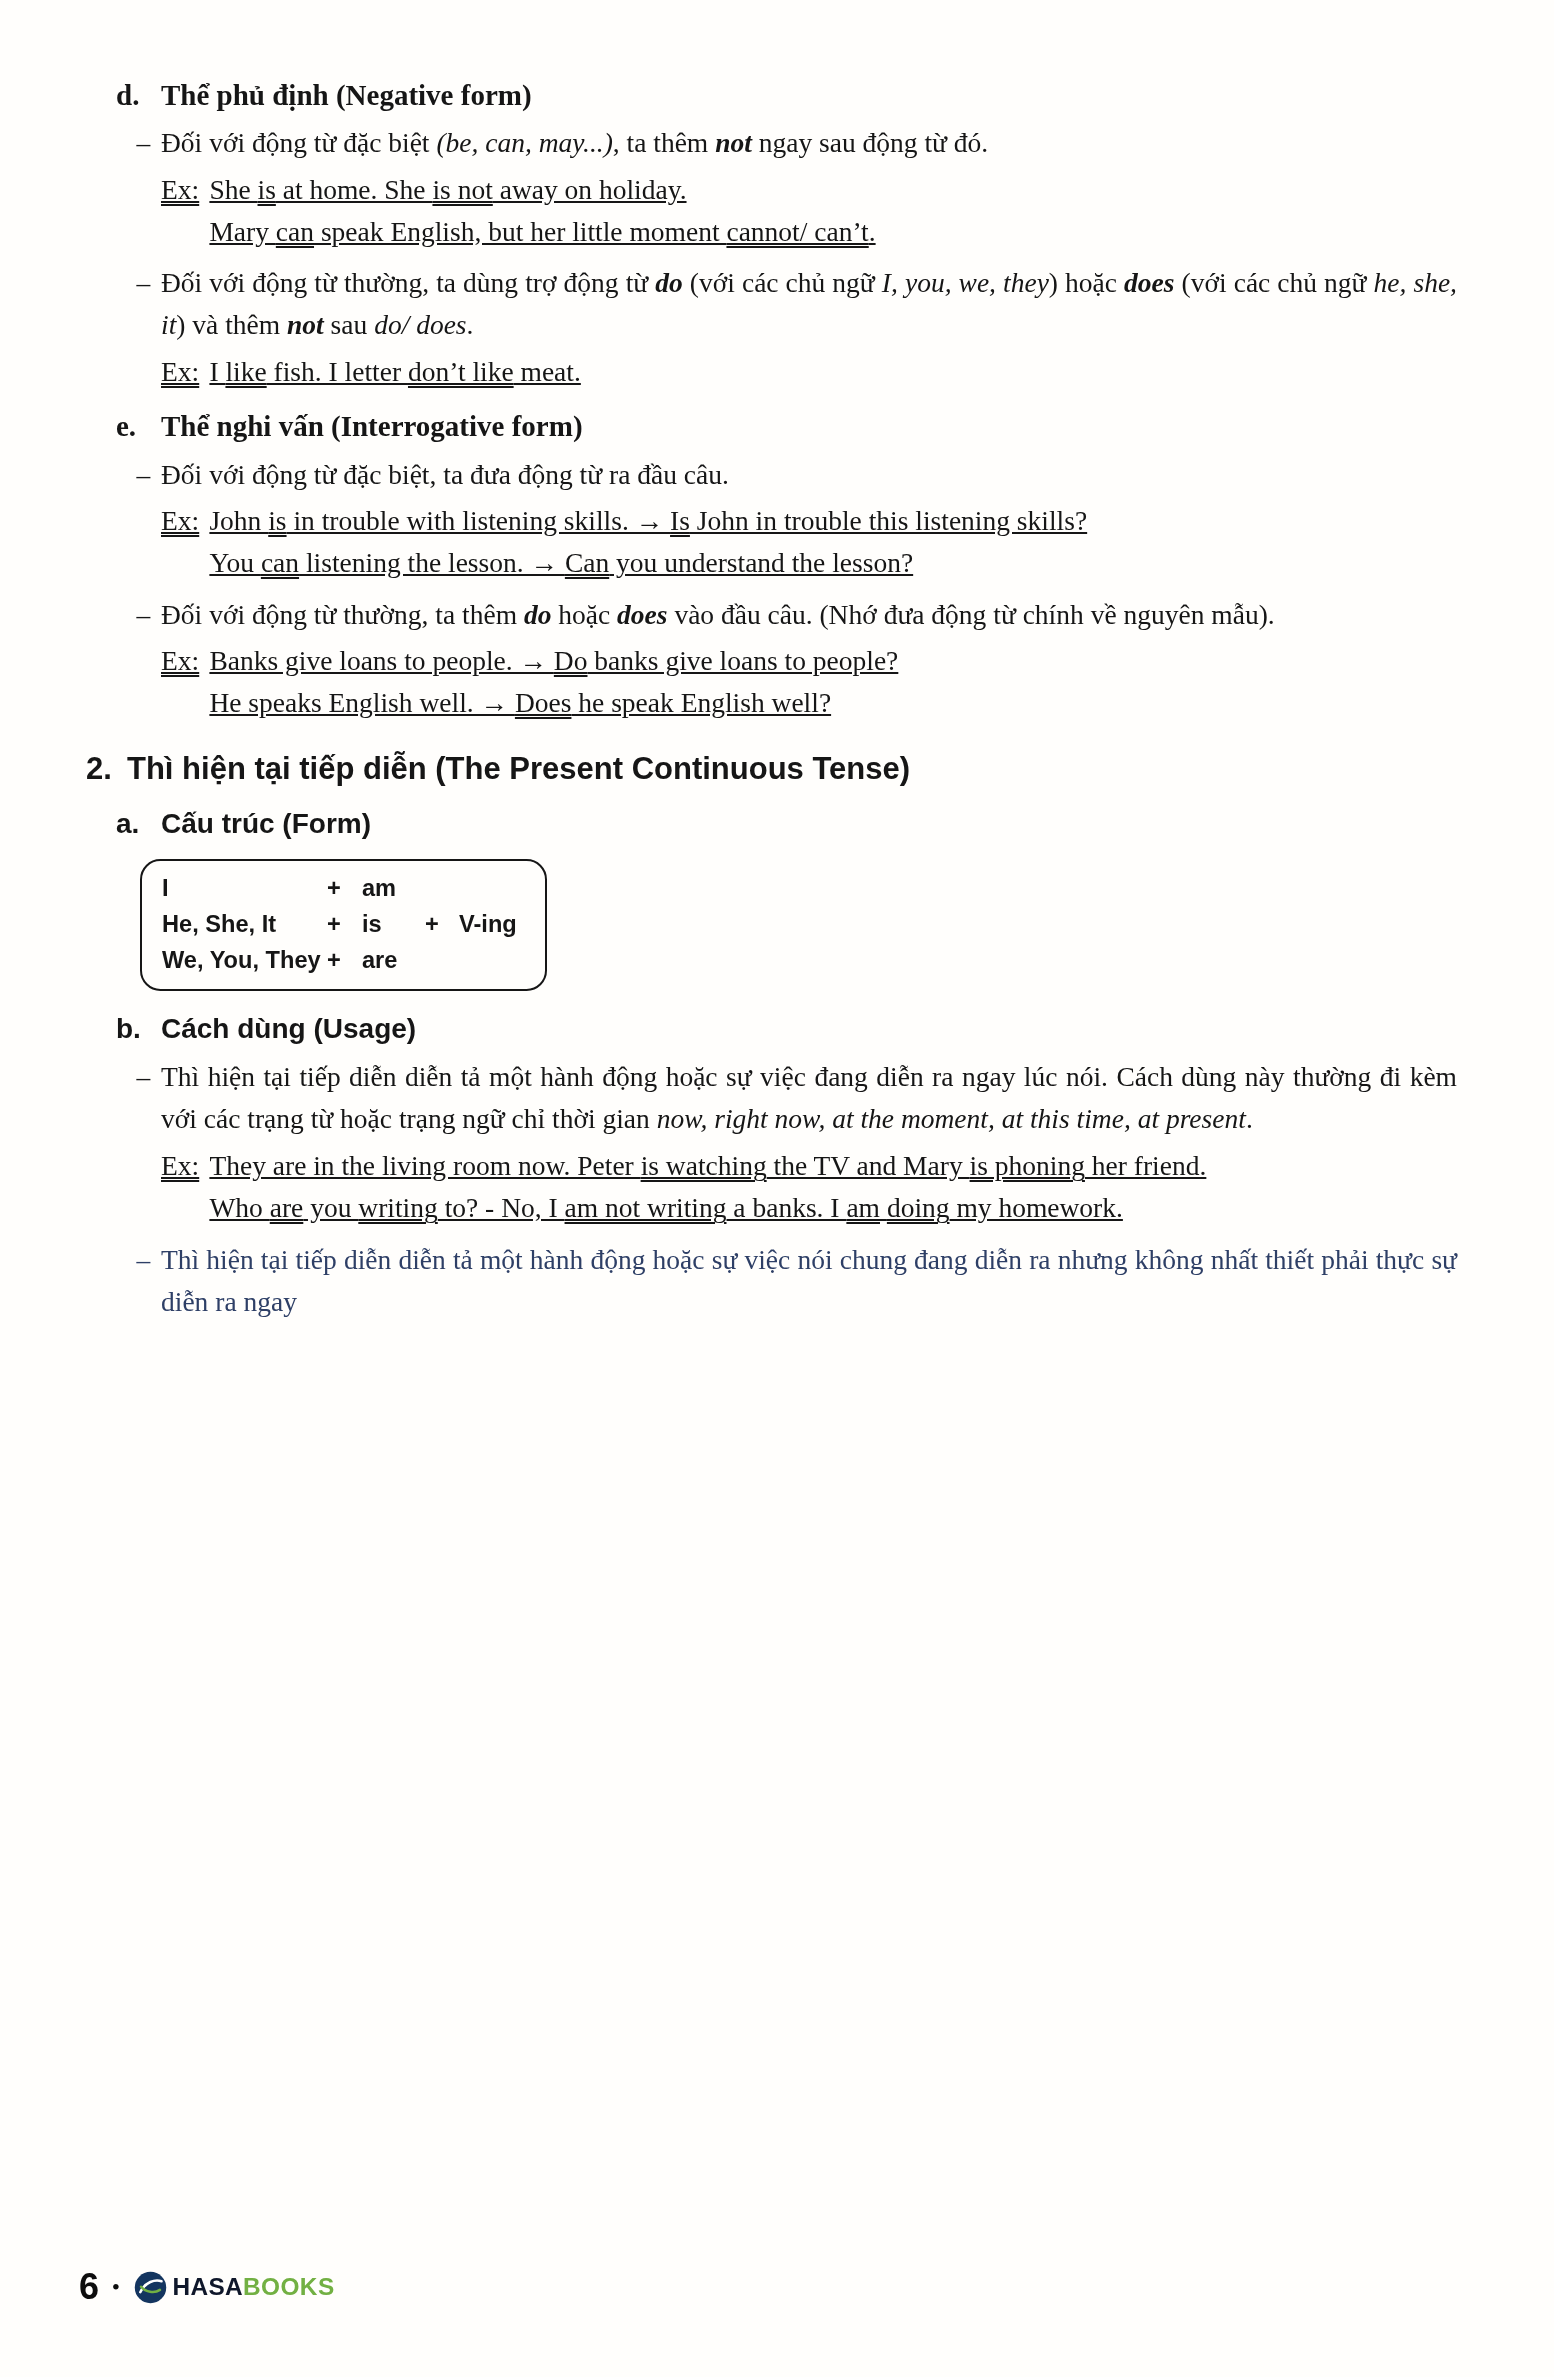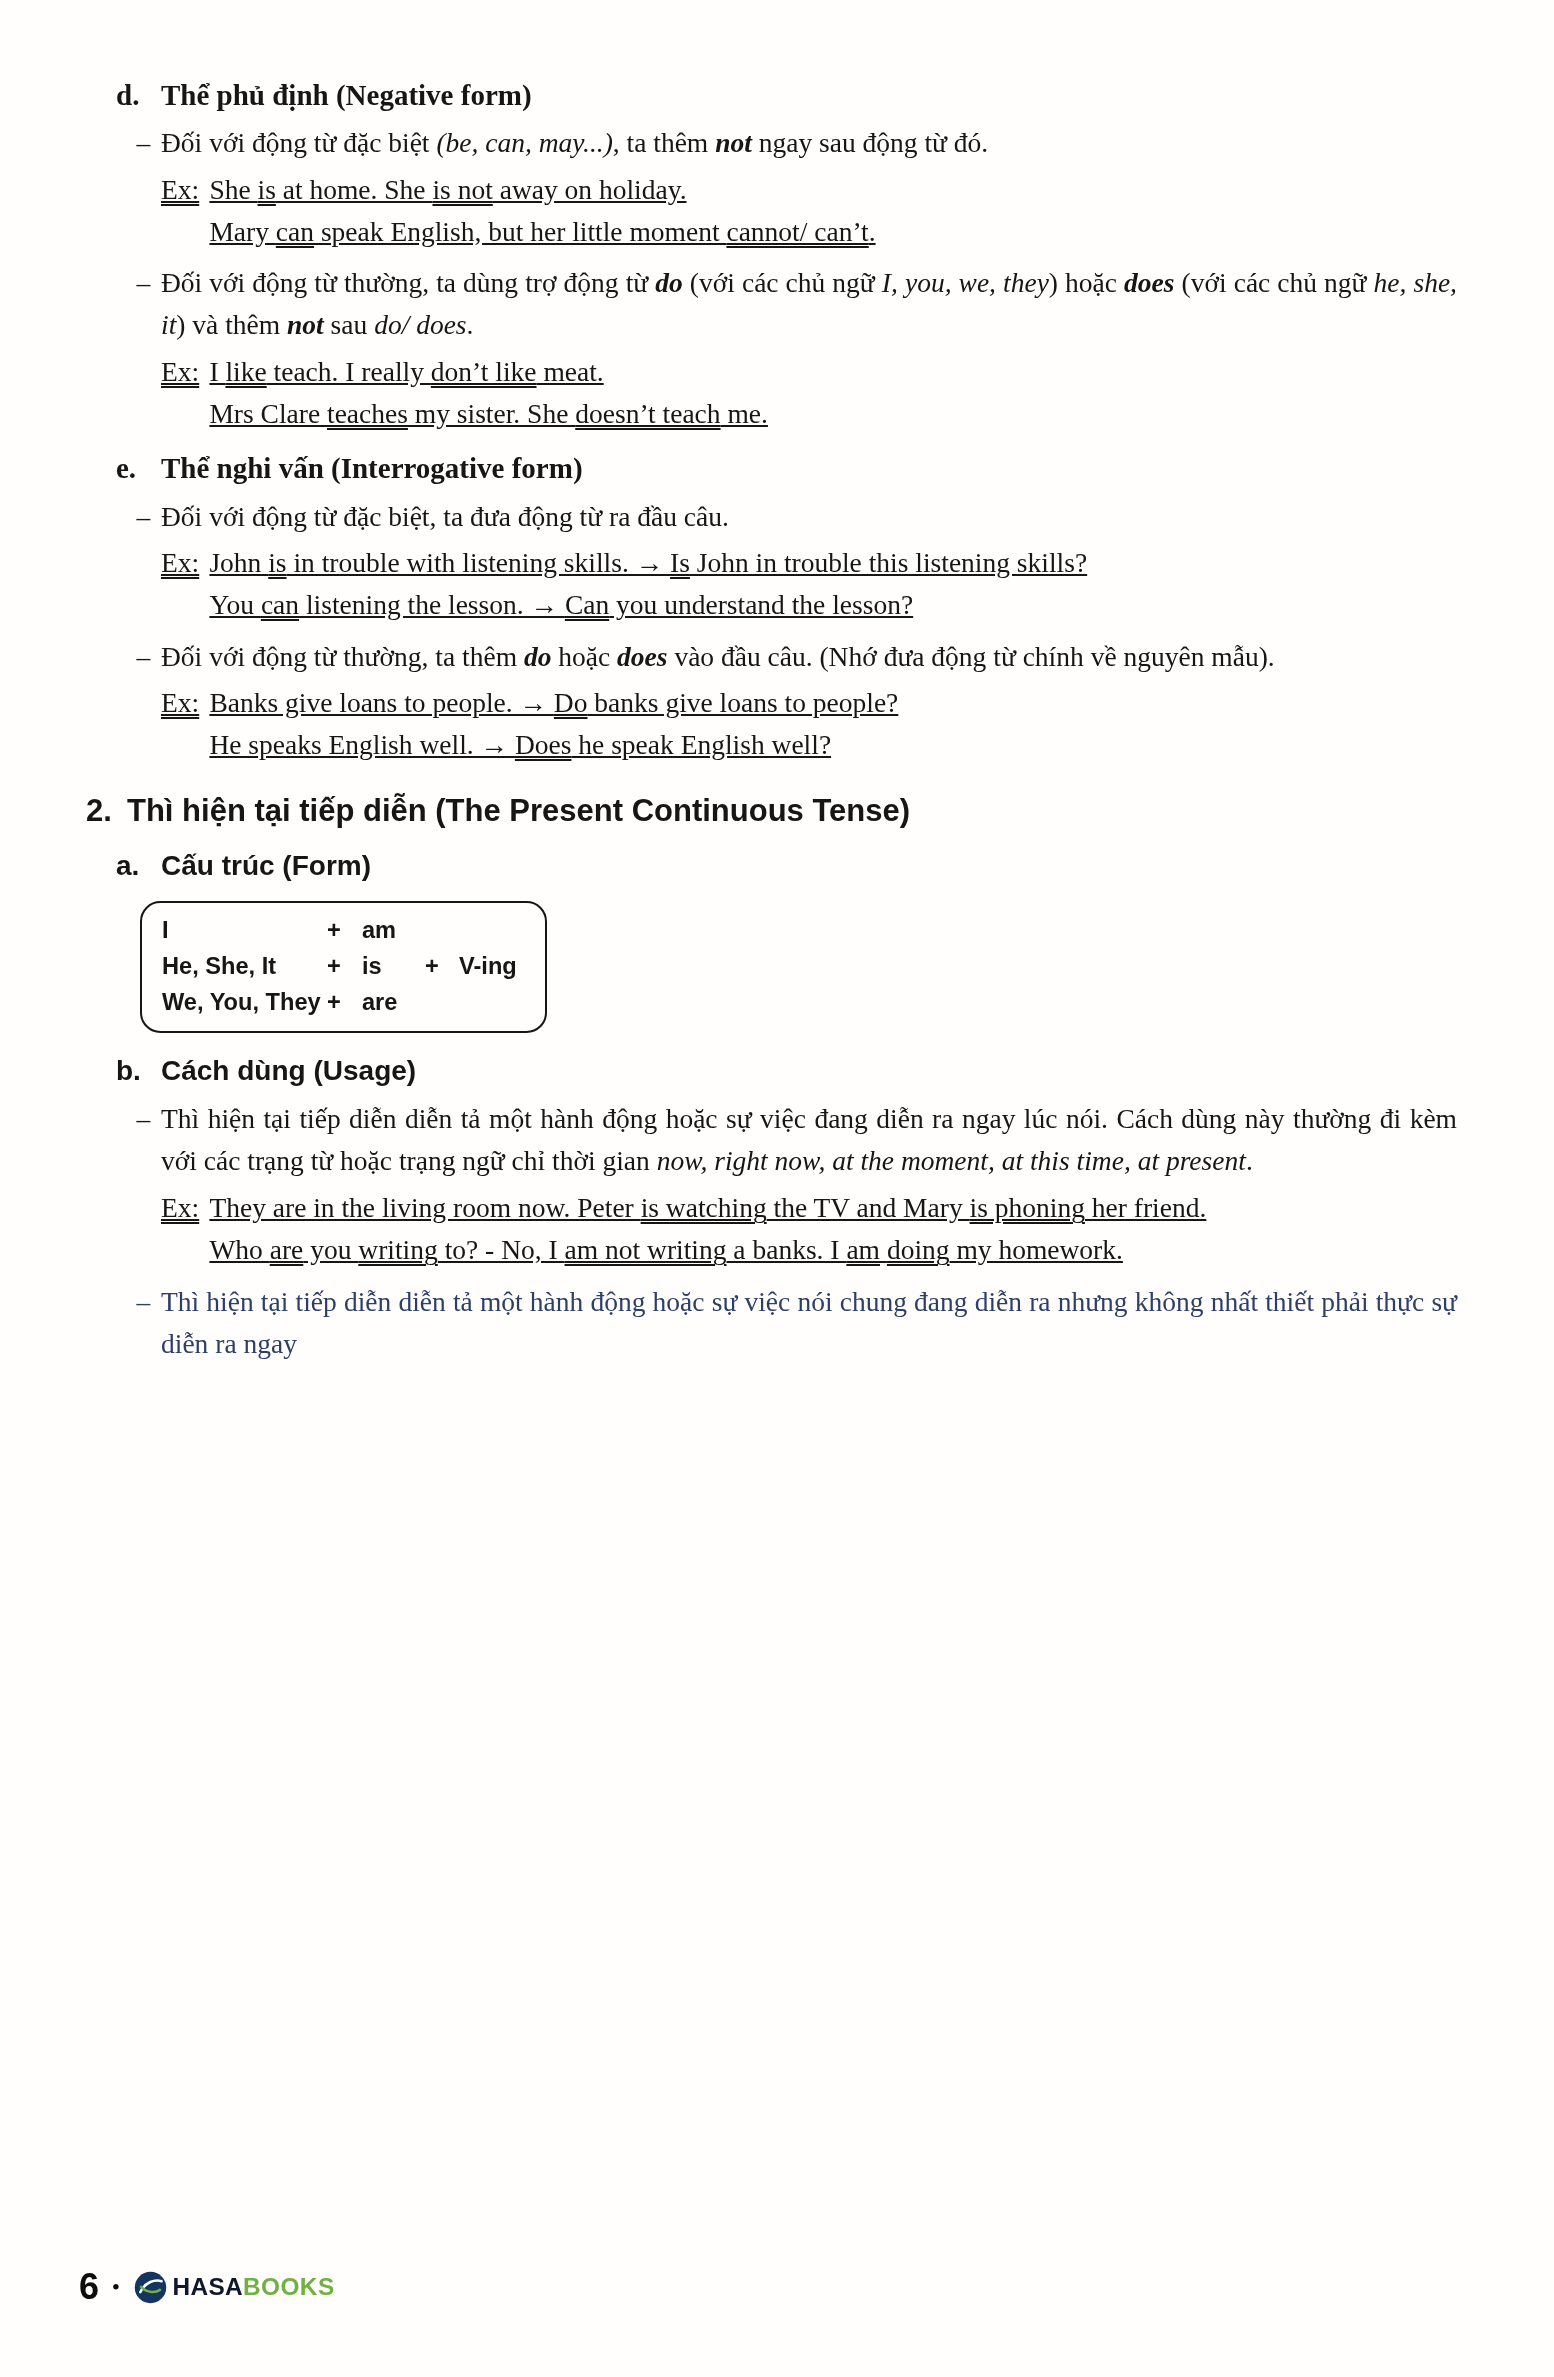--- a/index.html
+++ b/index.html
@@ -108,22 +108,21 @@
     </div>
 
     <p class="bullet">
       <span class="dash">–</span>
       <span><span>Đối với động từ thường, ta dùng trợ động từ </span><span class="st-b st-i">do</span><span> (với các chủ ngữ </span><span class="st-i">I, you, we, they</span><span>) hoặc </span><span class="st-b st-i">does</span><span> (với các chủ ngữ </span><span class="st-i">he, she, it</span><span>) và thêm </span><span class="st-b st-i">not</span><span> sau </span><span class="st-i">do/ does</span><span>.</span></span>
     </p>
 
     <div class="example">
       <span class="ex-label">Ex:</span>
       <div class="ex-body">
-        <p class="ex-line"><span>I </span><span class="st-u">like</span><span> teach. I really </span><span class="st-u">don’t like</span><span> meat.</span></p>
-        <p class="ex-line"><span>Mrs Clare </span><span class="st-u">teaches</span><span> my sister. She </span><span class="st-u">doesn’t teach</span><span> me.</span></p>
+        <p class="ex-line"><span>I </span><span class="st-u">like</span><span> fish. I letter </span><span class="st-u">don’t like</span><span> meat.</span></p>
       </div>
     </div>
 
     <div class="sub-heading serif-h">
       <span class="hlabel">e.</span>
       <span>Thể nghi vấn (Interrogative form)</span>
     </div>
 
     <p class="bullet">
       <span class="dash">–</span>

